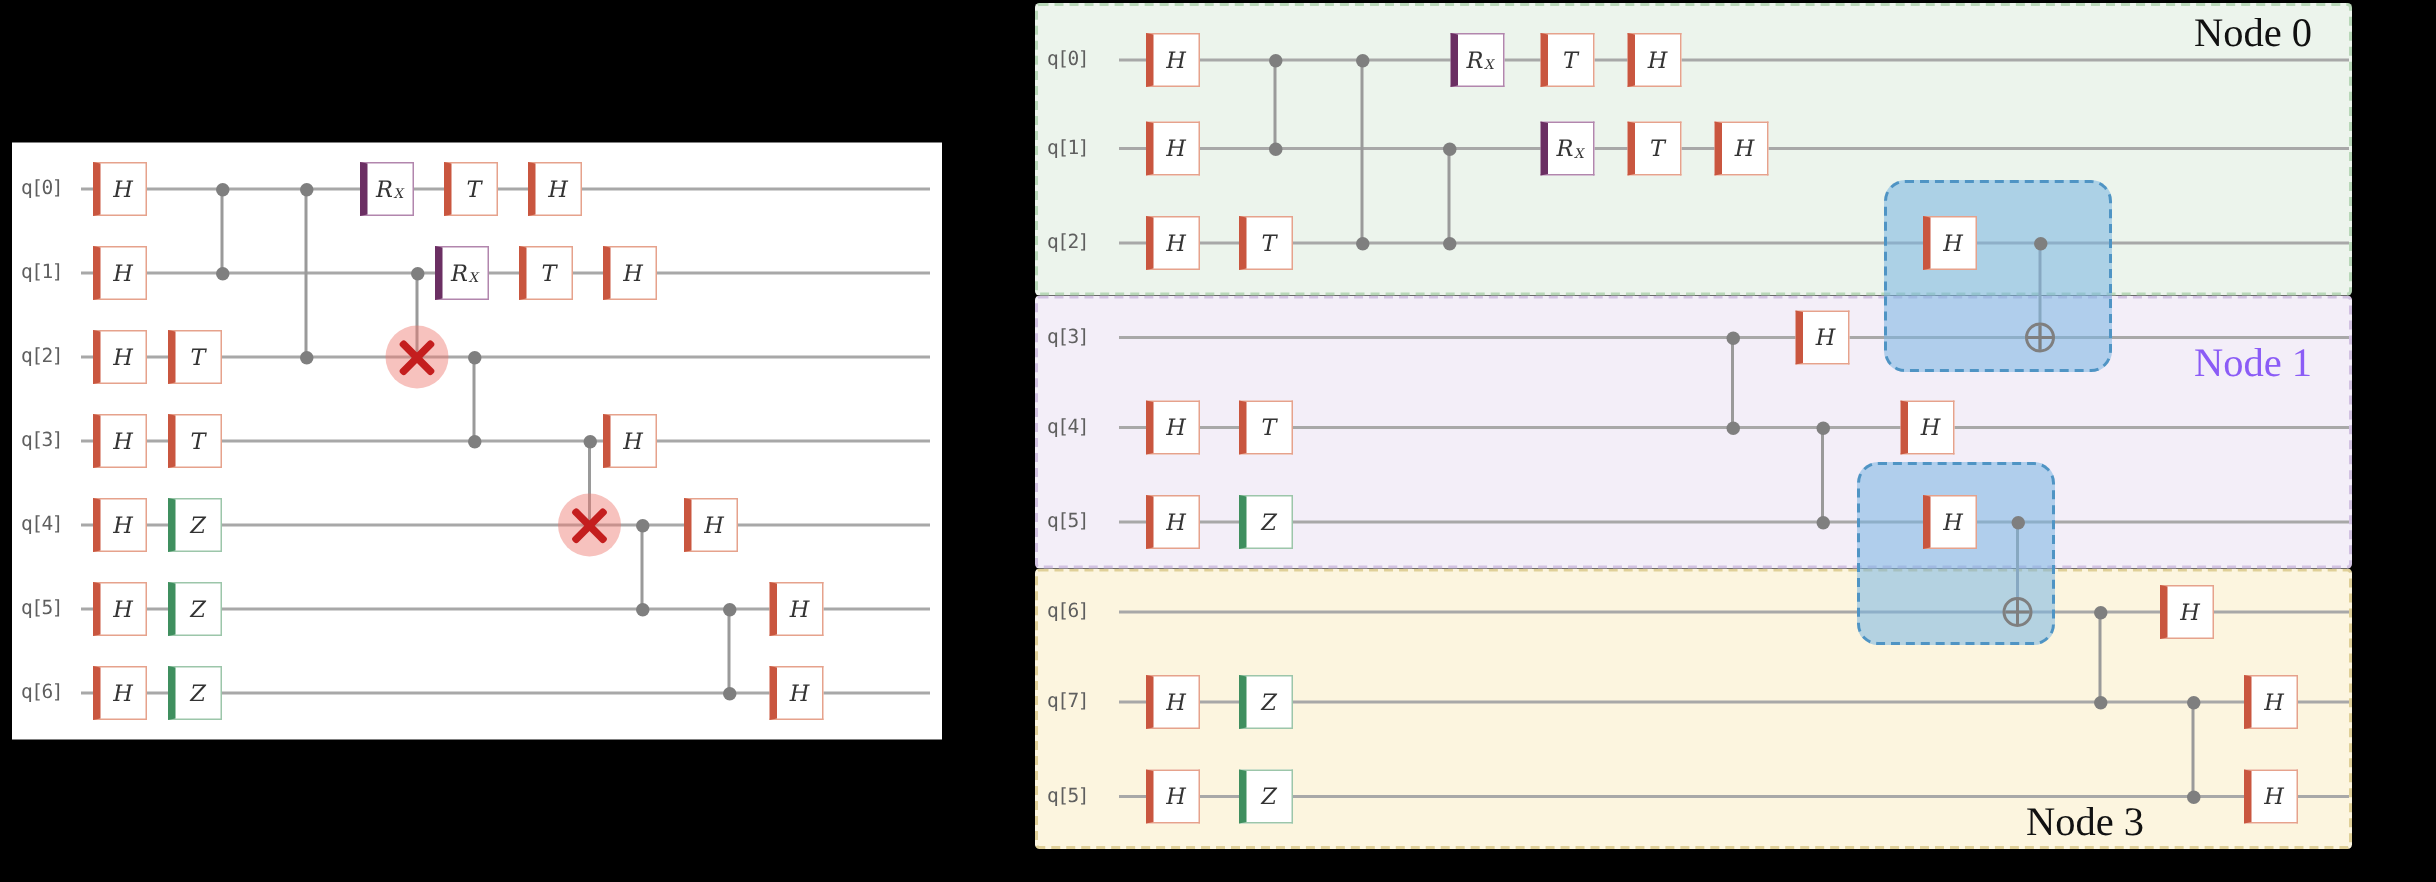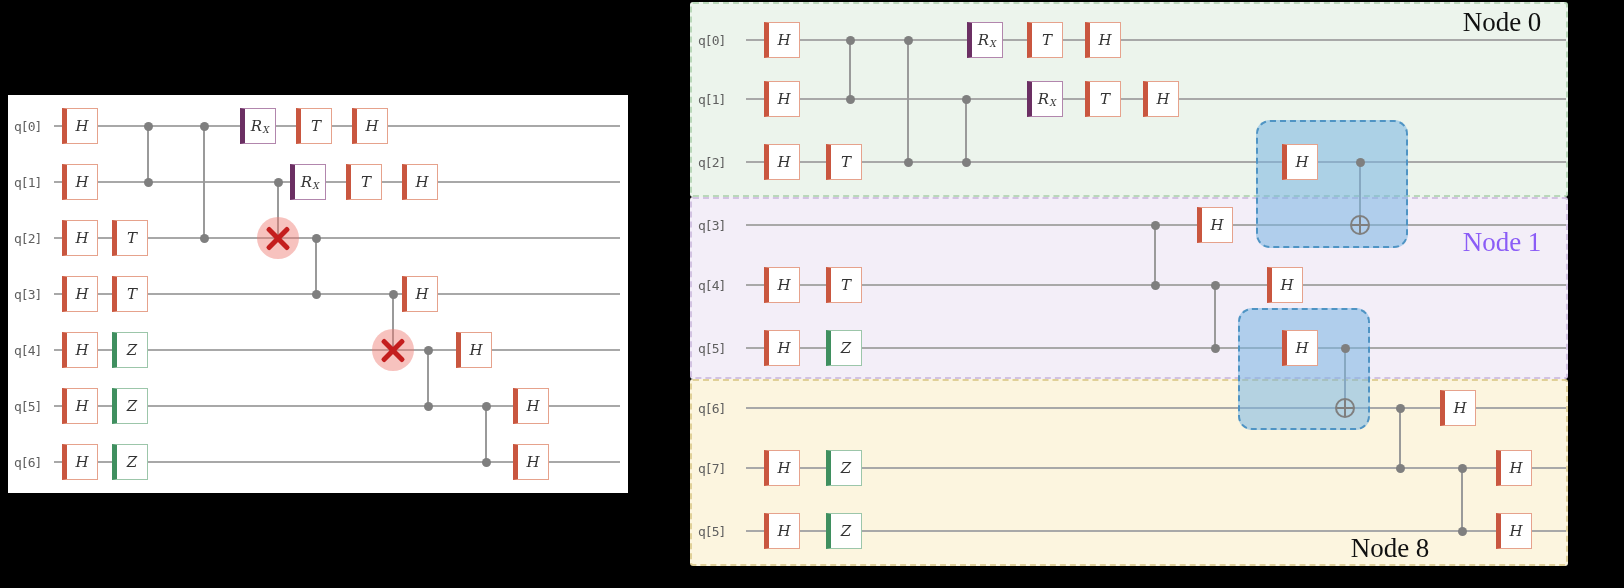--- a/index.html
+++ b/index.html
@@ -142,21 +142,21 @@
       <div class="gate" style="left: 505px; top: 349px; border-width: 1.5px 1.5px 1.5px 5px; border-style: solid; border-color: rgb(230, 162, 140) rgb(230, 162, 140) rgb(230, 162, 140) rgb(201, 86, 63); border-image: initial;">
         <span class="glabel">H</span>
       </div>
     </section>
   <section id="right-panel" class="panel" style="left: 690px; top: 0px; width: 878px; height: 568px; background: transparent;">
       <div class="band" style="top: 2px; width: 878px; height: 195px; background: rgb(236, 244, 236); border-color: rgb(185, 216, 185);"></div>
       <div class="nodelabel" style="left: 812px; top: 22px; color: rgb(17, 17, 17);">Node 0</div>
       <div class="band" style="top: 197px; width: 878px; height: 182px; background: rgb(243, 238, 248); border-color: rgb(210, 194, 226);"></div>
       <div class="nodelabel" style="left: 812px; top: 242px; color: #8b5cf6;">Node 1</div>
       <div class="band" style="top: 379px; width: 878px; height: 187px; background: rgb(252, 245, 223); border-color: rgb(224, 208, 152);"></div>
-      <div class="nodelabel" style="left: 700px; top: 548px; color: rgb(17, 17, 17);">Node 8</div>
+      <div class="nodelabel" style="left: 700px; top: 548px; color: rgb(17, 17, 17);">Node 3</div>
       <div class="wire" style="left: 56px; top: 39px; width: 820px; background: rgb(168, 168, 168);"></div>
       <div class="qlabel" style="left: 8px; top: 40px;">q[0]</div>
       <div class="wire" style="left: 56px; top: 98px; width: 820px; background: rgb(168, 168, 168);"></div>
       <div class="qlabel" style="left: 8px; top: 99px;">q[1]</div>
       <div class="wire" style="left: 56px; top: 161px; width: 820px; background: rgb(168, 168, 168);"></div>
       <div class="qlabel" style="left: 8px; top: 162px;">q[2]</div>
       <div class="wire" style="left: 56px; top: 224px; width: 820px; background: rgb(168, 168, 168);"></div>
       <div class="qlabel" style="left: 8px; top: 225px;">q[3]</div>
       <div class="wire" style="left: 56px; top: 284px; width: 820px; background: rgb(168, 168, 168);"></div>
       <div class="qlabel" style="left: 8px; top: 285px;">q[4]</div>

